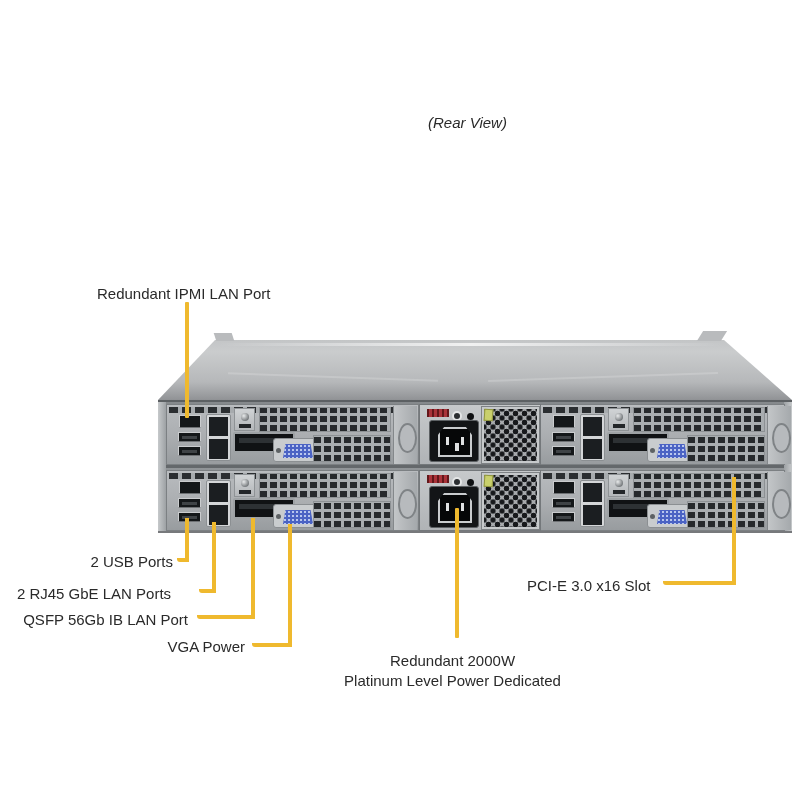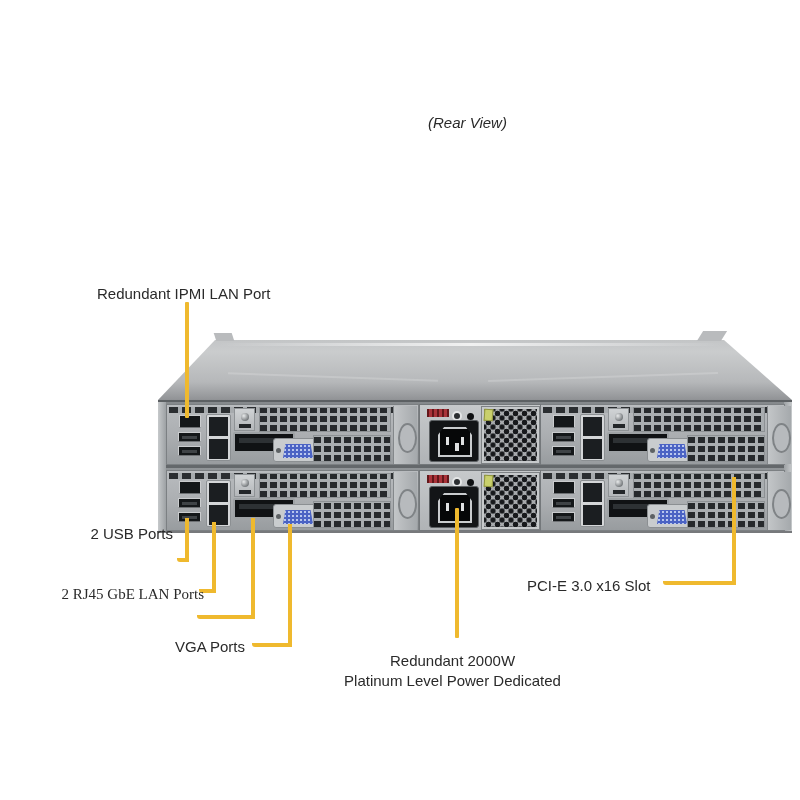--- a/index.html
+++ b/index.html
@@ -229,22 +229,23 @@
   </div>
 
   <div class="cl-v" style="left:185px; top:302px; height:116px;"></div>
   <div class="cl-L" style="left:177px; top:518px; width:12px; height:44px;"></div>
   <div class="cl-L" style="left:199px; top:522px; width:17px; height:71px;"></div>
   <div class="cl-L" style="left:197px; top:518px; width:58px; height:101px;"></div>
   <div class="cl-L" style="left:252px; top:524px; width:40px; height:123px;"></div>
   <div class="cl-v" style="left:455px; top:508px; height:130px;"></div>
   <div class="cl-L" style="left:663px; top:477px; width:73px; height:108px;"></div>
 
-  <div class="label" style="left:0; top:526px; width:173px; text-align:right;">2 USB Ports</div>
-  <div class="label" style="left:16px; top:586px; width:188px; text-align:right;font-family:Liberation Serif, serif;">2 RJ45 GbE LAN Ports</div>
-  <div class="label" style="left:0; top:639px; width:245px; text-align:right;">VGA Ports</div>
+  <div class="label" style="left:0; top:554px; width:173px; text-align:right;">2 USB Ports</div>
+  <div class="label" style="left:0; top:586px; width:188px; text-align:center;">2 RJ45 GbE LAN Ports</div>
+  <div class="label" style="left:0; top:612px; width:188px; text-align:right;">QSFP 56Gb IB LAN Port</div>
+  <div class="label" style="left:0; top:639px; width:245px; text-align:right;">VGA Power</div>
   <div class="label" style="left:527px; top:578px;text-align:right;">PCI-E 3.0 x16 Slot</div>
   <div class="label" style="left:330px; top:651px; width:245px; text-align:center; white-space:normal; line-height:20px;">
     <div>Redundant 2000W</div>
     <div>Platinum Level Power Dedicated</div>
   </div>
 
 </div>
 
 </body></html>

